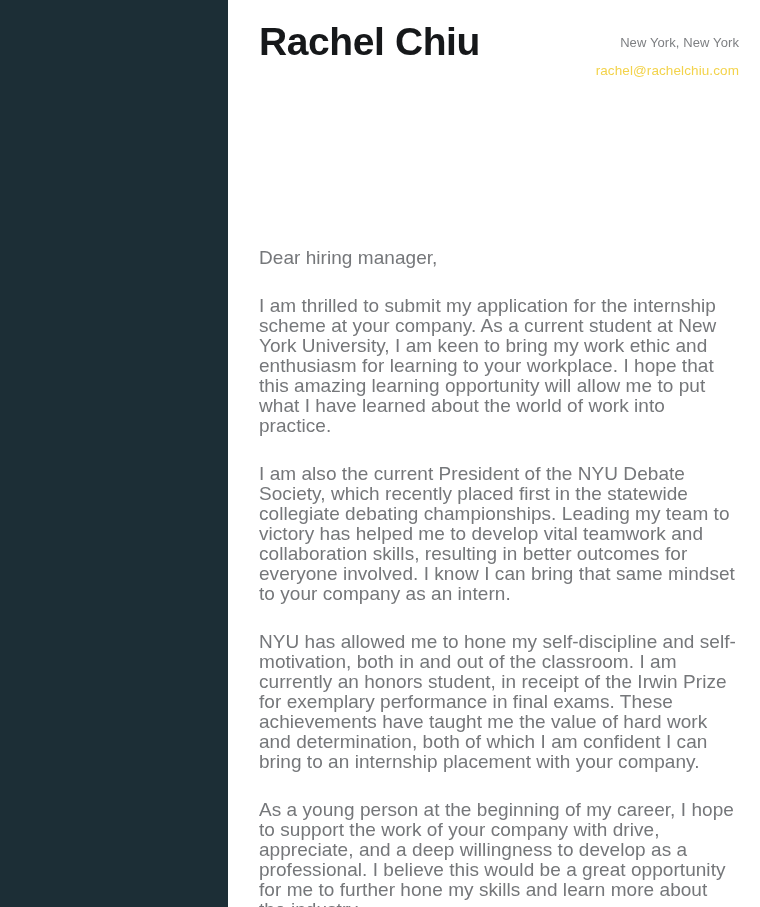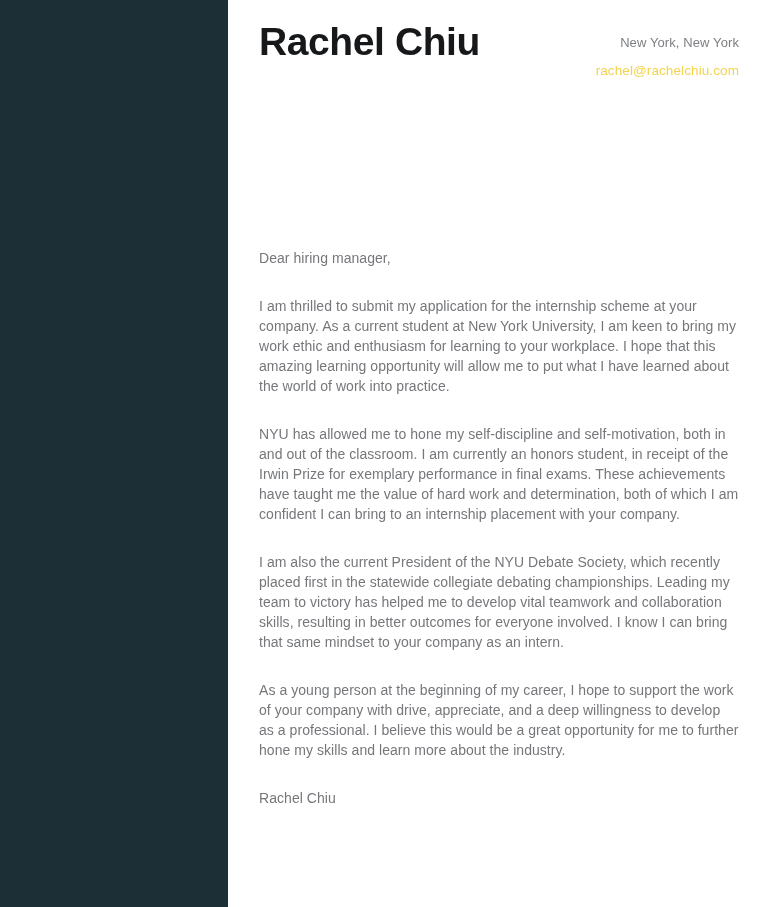--- a/index.html
+++ b/index.html
@@ -86,21 +86,21 @@
   }
 
   
   .letter {
     margin-top: 180px;
     width: 480px;
   }
 
   .letter p {
     margin: 0 0 28px 0;
-    font-size: 14px;
+    font-size: 19px;
     line-height: 20px;
     color: #75777a;
     letter-spacing: 0.05px;
   }
 
   .letter p.salutation {
     margin-bottom: 28px;
   }
 
   .letter p.sign-off {
@@ -133,23 +133,23 @@
         <a class="contact-email" href="#">rachel@rachelchiu.com</a>
       </div>
     </div>
 
     <div class="letter">
 
       <p class="salutation">Dear hiring manager,</p>
 
       <p>I am thrilled to submit my application for the internship scheme at your company. As a current student at New York University, I am keen to bring my work ethic and enthusiasm for learning to your workplace. I hope that this amazing learning opportunity will allow me to put what I have learned about the world of work into practice.</p>
 
+      <p>I am also the current President of the NYU Debate Society, which recently placed first in the statewide collegiate debating championships. Leading my team to victory has helped me to develop vital teamwork and collaboration skills, resulting in better outcomes for everyone involved. I know I can bring that same mindset to your company as an intern.</p>
+
       <p>NYU has allowed me to hone my self-discipline and self-motivation, both in and out of the classroom. I am currently an honors student, in receipt of the Irwin Prize for exemplary performance in final exams. These achievements have taught me the value of hard work and determination, both of which I am confident I can bring to an internship placement with your company.</p>
-
-      <p>I am also the current President of the NYU Debate Society, which recently placed first in the statewide collegiate debating championships. Leading my team to victory has helped me to develop vital teamwork and collaboration skills, resulting in better outcomes for everyone involved. I know I can bring that same mindset to your company as an intern.</p>
 
       <p>As a young person at the beginning of my career, I hope to support the work of your company with drive, appreciate, and a deep willingness to develop as a professional. I believe this would be a great opportunity for me to further hone my skills and learn more about the industry.</p>
 
 
 
       <p class="signature">Rachel Chiu</p>
 
     </div>
   </div>
 </div>

